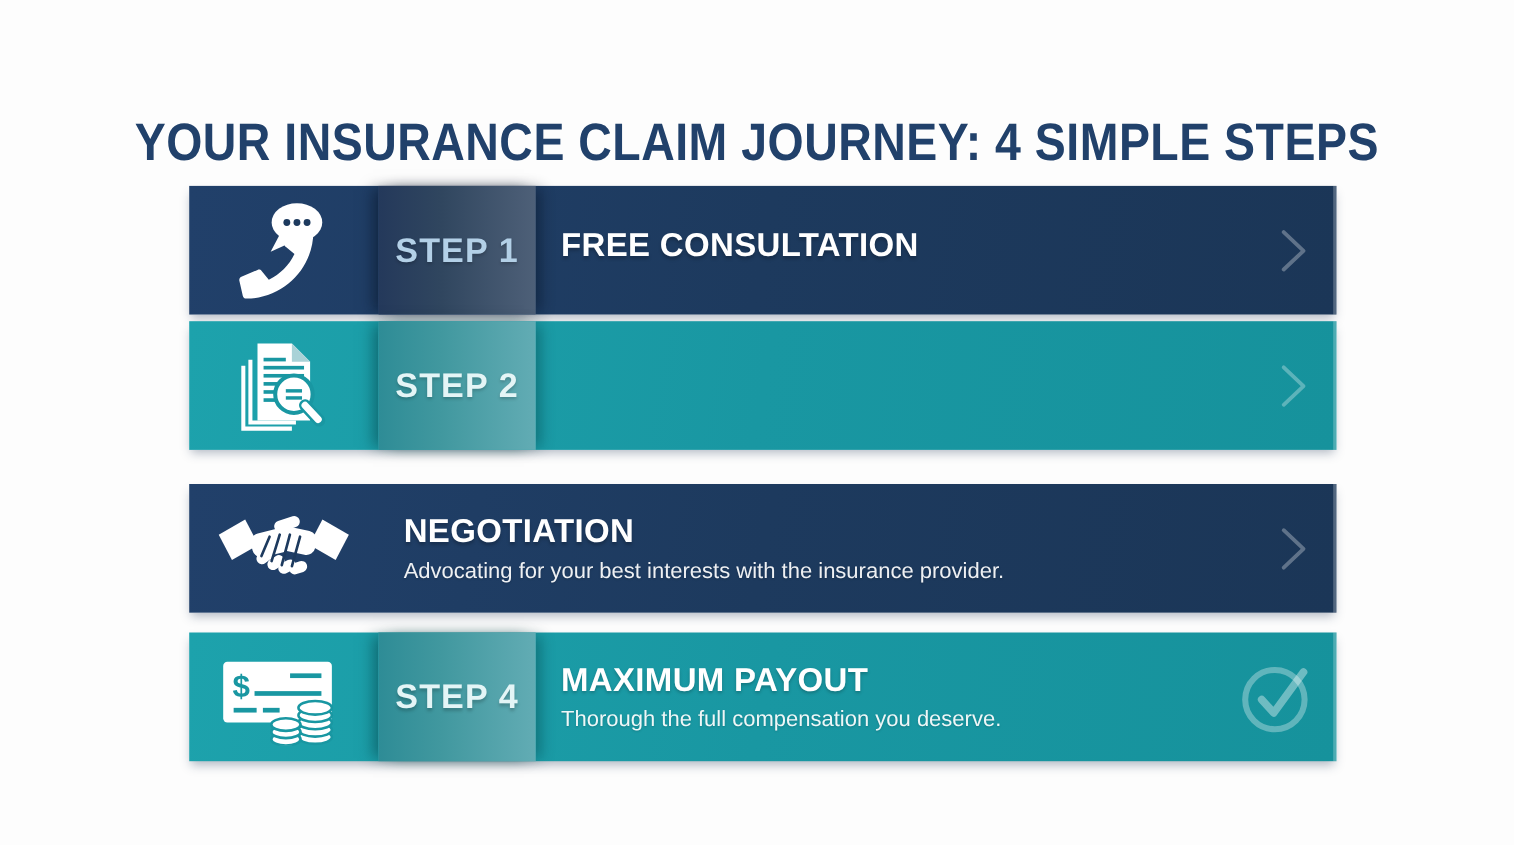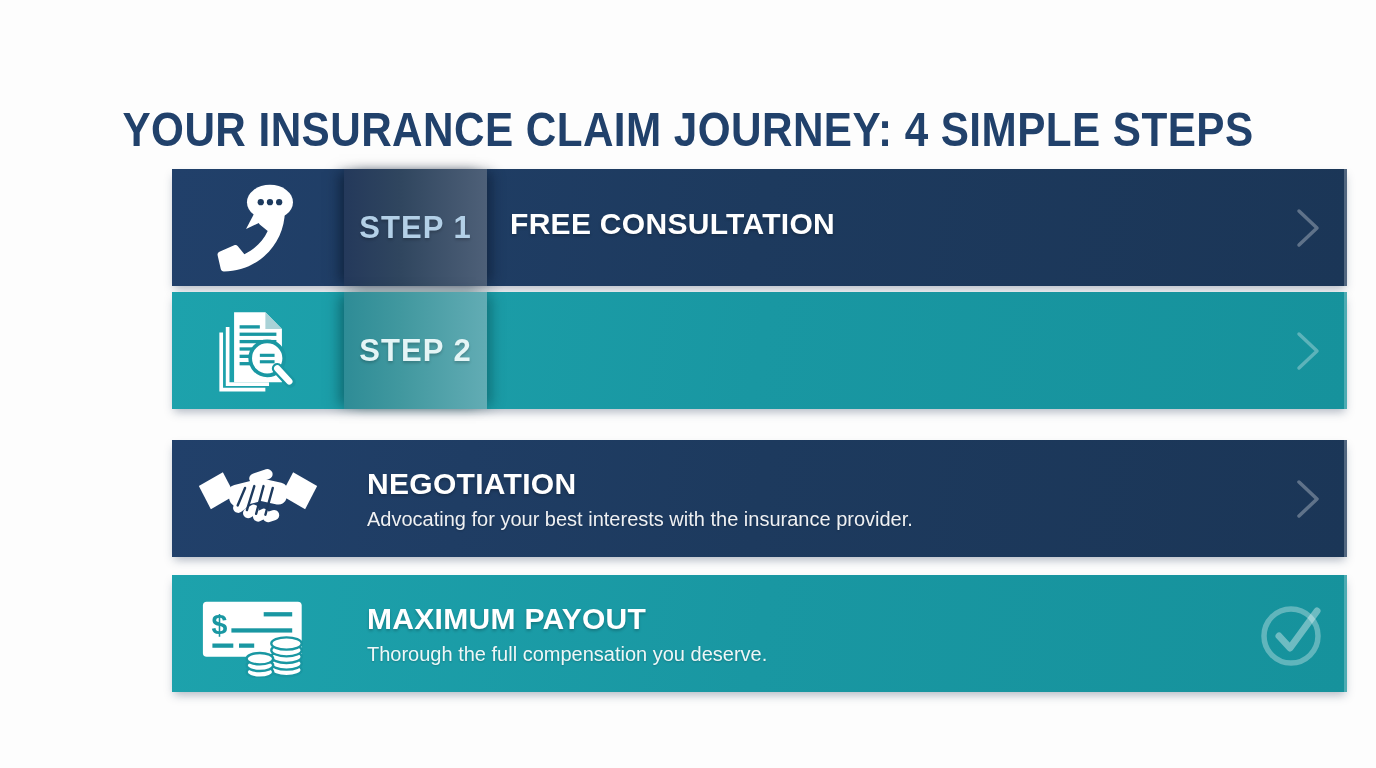--- a/index.html
+++ b/index.html
@@ -9,21 +9,21 @@
     font-family:"Liberation Sans","DejaVu Sans",sans-serif;
     overflow:hidden; position:relative;
   }
   .page-title {
     position:absolute; top:70px; left:0; width:1376px;
     text-align:center; font-size:48px; font-weight:700;
     letter-spacing:0.5px; transform:scaleX(0.88);
     white-space:nowrap;
   }
   .row {
-    position:absolute; left:172px; width:1175px; height:117px;
+    position:absolute; left:172px; width:1043px; height:117px;
     display:flex; align-items:stretch;
     box-shadow:0 5px 9px -2px rgba(35,55,85,0.35);
   }
   .row::after {
     content:""; position:absolute; right:0; top:0; bottom:0; width:3px;
     background:rgba(255,255,255,0.24);
   }
   .row.navy { background:linear-gradient(100deg,#21406a 0%,#1d3a5e 50%,#1b3657 100%); }
   .row.teal { background:linear-gradient(100deg,#1da2ac 0%,#1997a2 50%,#16929c 100%); }
   .icon-cell { flex:0 0 172px; display:flex; align-items:center; justify-content:center; }
@@ -180,20 +180,23 @@
         <ellipse cx="90" cy="77" rx="16" ry="6.5"></ellipse>
         <ellipse cx="90" cy="70" rx="16" ry="6.5"></ellipse>
         <ellipse cx="90" cy="63" rx="16" ry="6.5"></ellipse>
         <ellipse cx="90" cy="56" rx="16" ry="6.5"></ellipse>
         <ellipse cx="62" cy="86" rx="14" ry="6"></ellipse>
         <ellipse cx="62" cy="79" rx="14" ry="6"></ellipse>
         <ellipse cx="62" cy="72" rx="14" ry="6"></ellipse>
       </g>
     </svg>
   </div>
+  <div class="step-panel">
+    <span class="step-label">STEP 4</span>
+  </div>
   <div class="content">
     <div class="step-title">MAXIMUM PAYOUT</div>
     <div class="step-desc">Thorough the full compensation you deserve.</div>
   </div>
   <svg class="trail check-svg" viewBox="0 0 80 80">
     <circle cx="38" cy="42" r="27" stroke="#ffffff" stroke-opacity="0.32" stroke-width="5.5" fill="none"></circle>
     <path d="M26 42 L37 54 L64 17" stroke="#ffffff" stroke-opacity="0.38" stroke-width="7" fill="none" stroke-linecap="round" stroke-linejoin="round"></path>
   </svg>
 </div>
 

